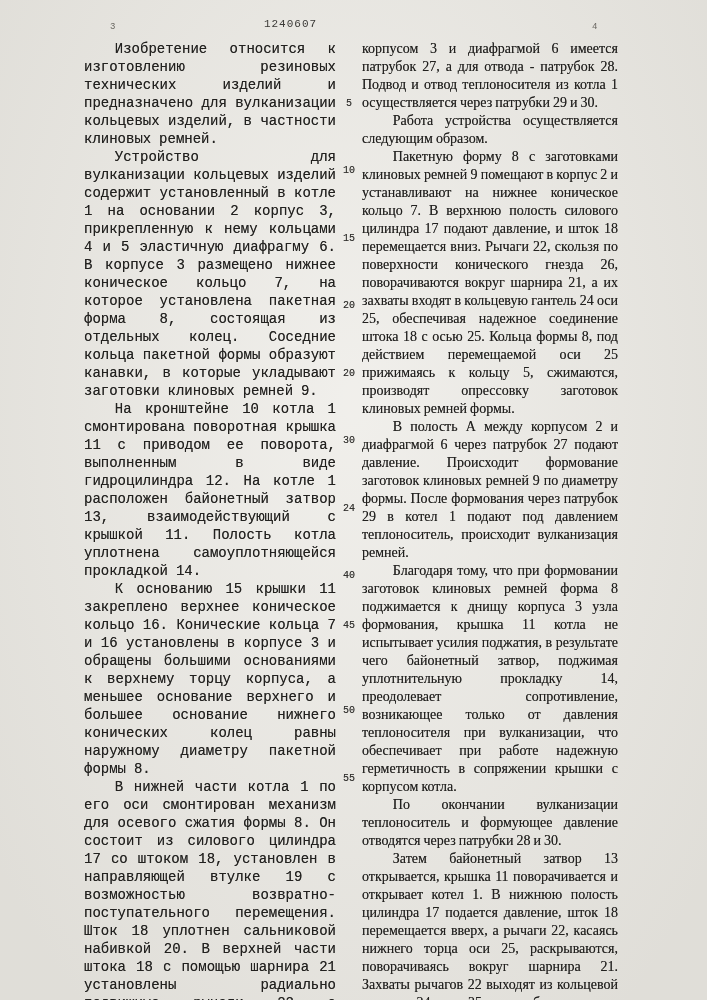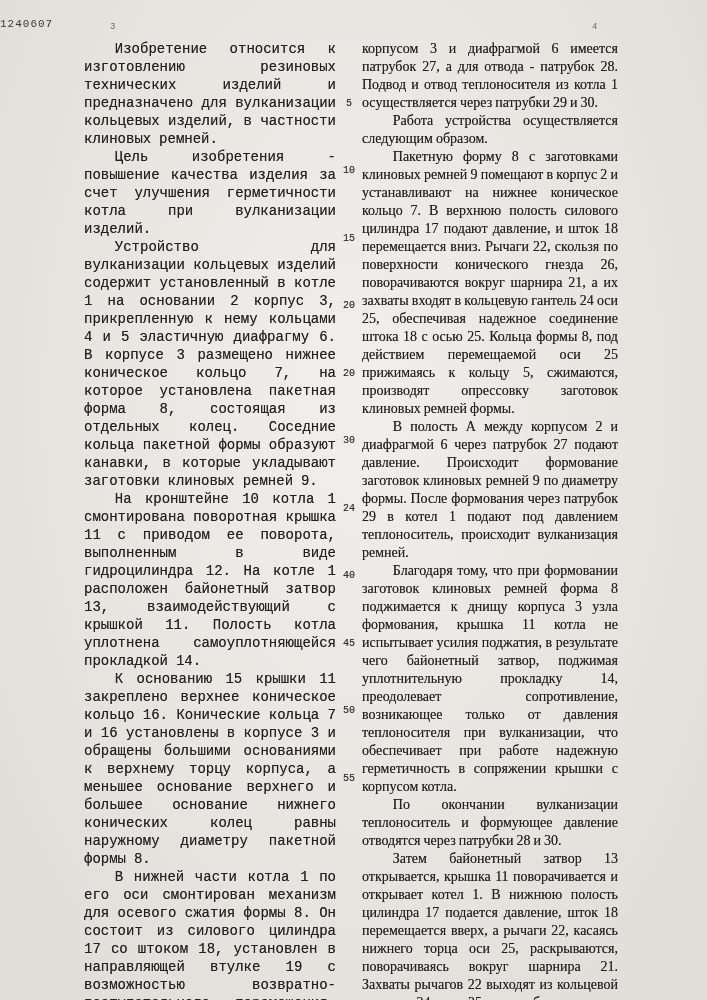--- a/index.html
+++ b/index.html
@@ -21,20 +21,21 @@
     left:0;
     width:707px;
     height:18px;
     font-size:11px;
     letter-spacing:1px;
   }
   .patent-number{
     position:absolute;
     left:0;
     width:581px;
+    text-align:center;
     color:#3a3936;
   }
   .page-num{
     position:absolute;
     top:4px;
     font-size:9px;
     color:#6a6862;
   }
   .page-num.left{left:110px;}
   .page-num.right{left:592px;}
@@ -76,38 +77,37 @@
 <div class="page">
 
   <div class="doc-header">
     <span class="page-num left">3</span>
     <span class="patent-number">1240607</span>
     <span class="page-num right">4</span>
   </div>
 
   <div class="col col-left">
     <p>Изобретение относится к изготовлению резиновых технических изделий и предназначено для вулканизации кольцевых изделий, в частности клиновых ремней.</p>
-    <p>Цель изобретения - повышение качества изделия за счет улучшения герметичности котла при вулканизации изделий.</p>
     <p>Устройство для вулканизации кольцевых изделий содержит установленный в котле 1 на основании 2 корпус 3, прикрепленную к нему кольцами 4 и 5 эластичную диафрагму 6. В корпусе 3 размещено нижнее коническое кольцо 7, на которое установлена пакетная форма 8, состоящая из отдельных колец. Соседние кольца пакетной формы образуют канавки, в которые укладывают заготовки клиновых ремней 9.</p>
     <p>На кронштейне 10 котла 1 смонтирована поворотная крышка 11 с приводом ее поворота, выполненным в виде гидроцилиндра 12. На котле 1 расположен байонетный затвор 13, взаимодействующий с крышкой 11. Полость котла уплотнена самоуплотняющейся прокладкой 14.</p>
     <p>К основанию 15 крышки 11 закреплено верхнее коническое кольцо 16. Конические кольца 7 и 16 установлены в корпусе 3 и обращены большими основаниями к верхнему торцу корпуса, а меньшее основание верхнего и большее основание нижнего конических колец равны наружному диаметру пакетной формы 8.</p>
     <p>В нижней части котла 1 по его оси смонтирован механизм для осевого сжатия формы 8. Он состоит из силового цилиндра 17 со штоком 18, установлен в направляющей втулке 19 с возможностью возвратно-поступательного перемещения. Шток 18 уплотнен сальниковой набивкой 20. В верхней части штока 18 с помощью шарнира 21 установлены радиально подвижные рычаги 22 с захватами 23, которые взаимодействуют с буртами кольцевой гантели 24, выполненной на оси 25. Рычаги 22 кинематически связаны с коническим гнездом 26, выполненным в основании корпуса 3.</p>
     <p>Для подвода формующего давления и теплоносителя в полость А между</p>
   </div>
 
   <div class="gutter">
     <span style="top:98px">5</span>
     <span style="top:165px">10</span>
     <span style="top:233px">15</span>
     <span style="top:300px">20</span>
     <span style="top:368px">20</span>
     <span style="top:435px">30</span>
     <span style="top:503px">24</span>
     <span style="top:570px">40</span>
-    <span style="top:638px">45</span>
+    <span style="top:620px">45</span>
     <span style="top:705px">50</span>
     <span style="top:773px">55</span>
   </div>
 
   <div class="col col-right">
     <p class="no-indent">корпусом 3 и диафрагмой 6 имеется патрубок 27, а для отвода - патрубок 28. Подвод и отвод теплоносителя из котла 1 осуществляется через патрубки 29 и 30.</p>
     <p>Работа устройства осуществляется следующим образом.</p>
     <p>Пакетную форму 8 с заготовками клиновых ремней 9 помещают в корпус 2 и устанавливают на нижнее коническое кольцо 7. В верхнюю полость силового цилиндра 17 подают давление, и шток 18 перемещается вниз. Рычаги 22, скользя по поверхности конического гнезда 26, поворачиваются вокруг шарнира 21, а их захваты входят в кольцевую гантель 24 оси 25, обеспечивая надежное соединение штока 18 с осью 25. Кольца формы 8, под действием перемещаемой оси 25 прижимаясь к кольцу 5, сжимаются, производят опрессовку заготовок клиновых ремней формы.</p>
     <p>В полость А между корпусом 2 и диафрагмой 6 через патрубок 27 подают давление. Происходит формование заготовок клиновых ремней 9 по диаметру формы. После формования через патрубок 29 в котел 1 подают под давлением теплоноситель, происходит вулканизация ремней.</p>
     <p>Благодаря тому, что при формовании заготовок клиновых ремней форма 8 поджимается к днищу корпуса 3 узла формования, крышка 11 котла не испытывает усилия поджатия, в результате чего байонетный затвор, поджимая уплотнительную прокладку 14, преодолевает сопротивление, возникающее только от давления теплоносителя при вулканизации, что обеспечивает при работе надежную герметичность в сопряжении крышки с корпусом котла.</p>

